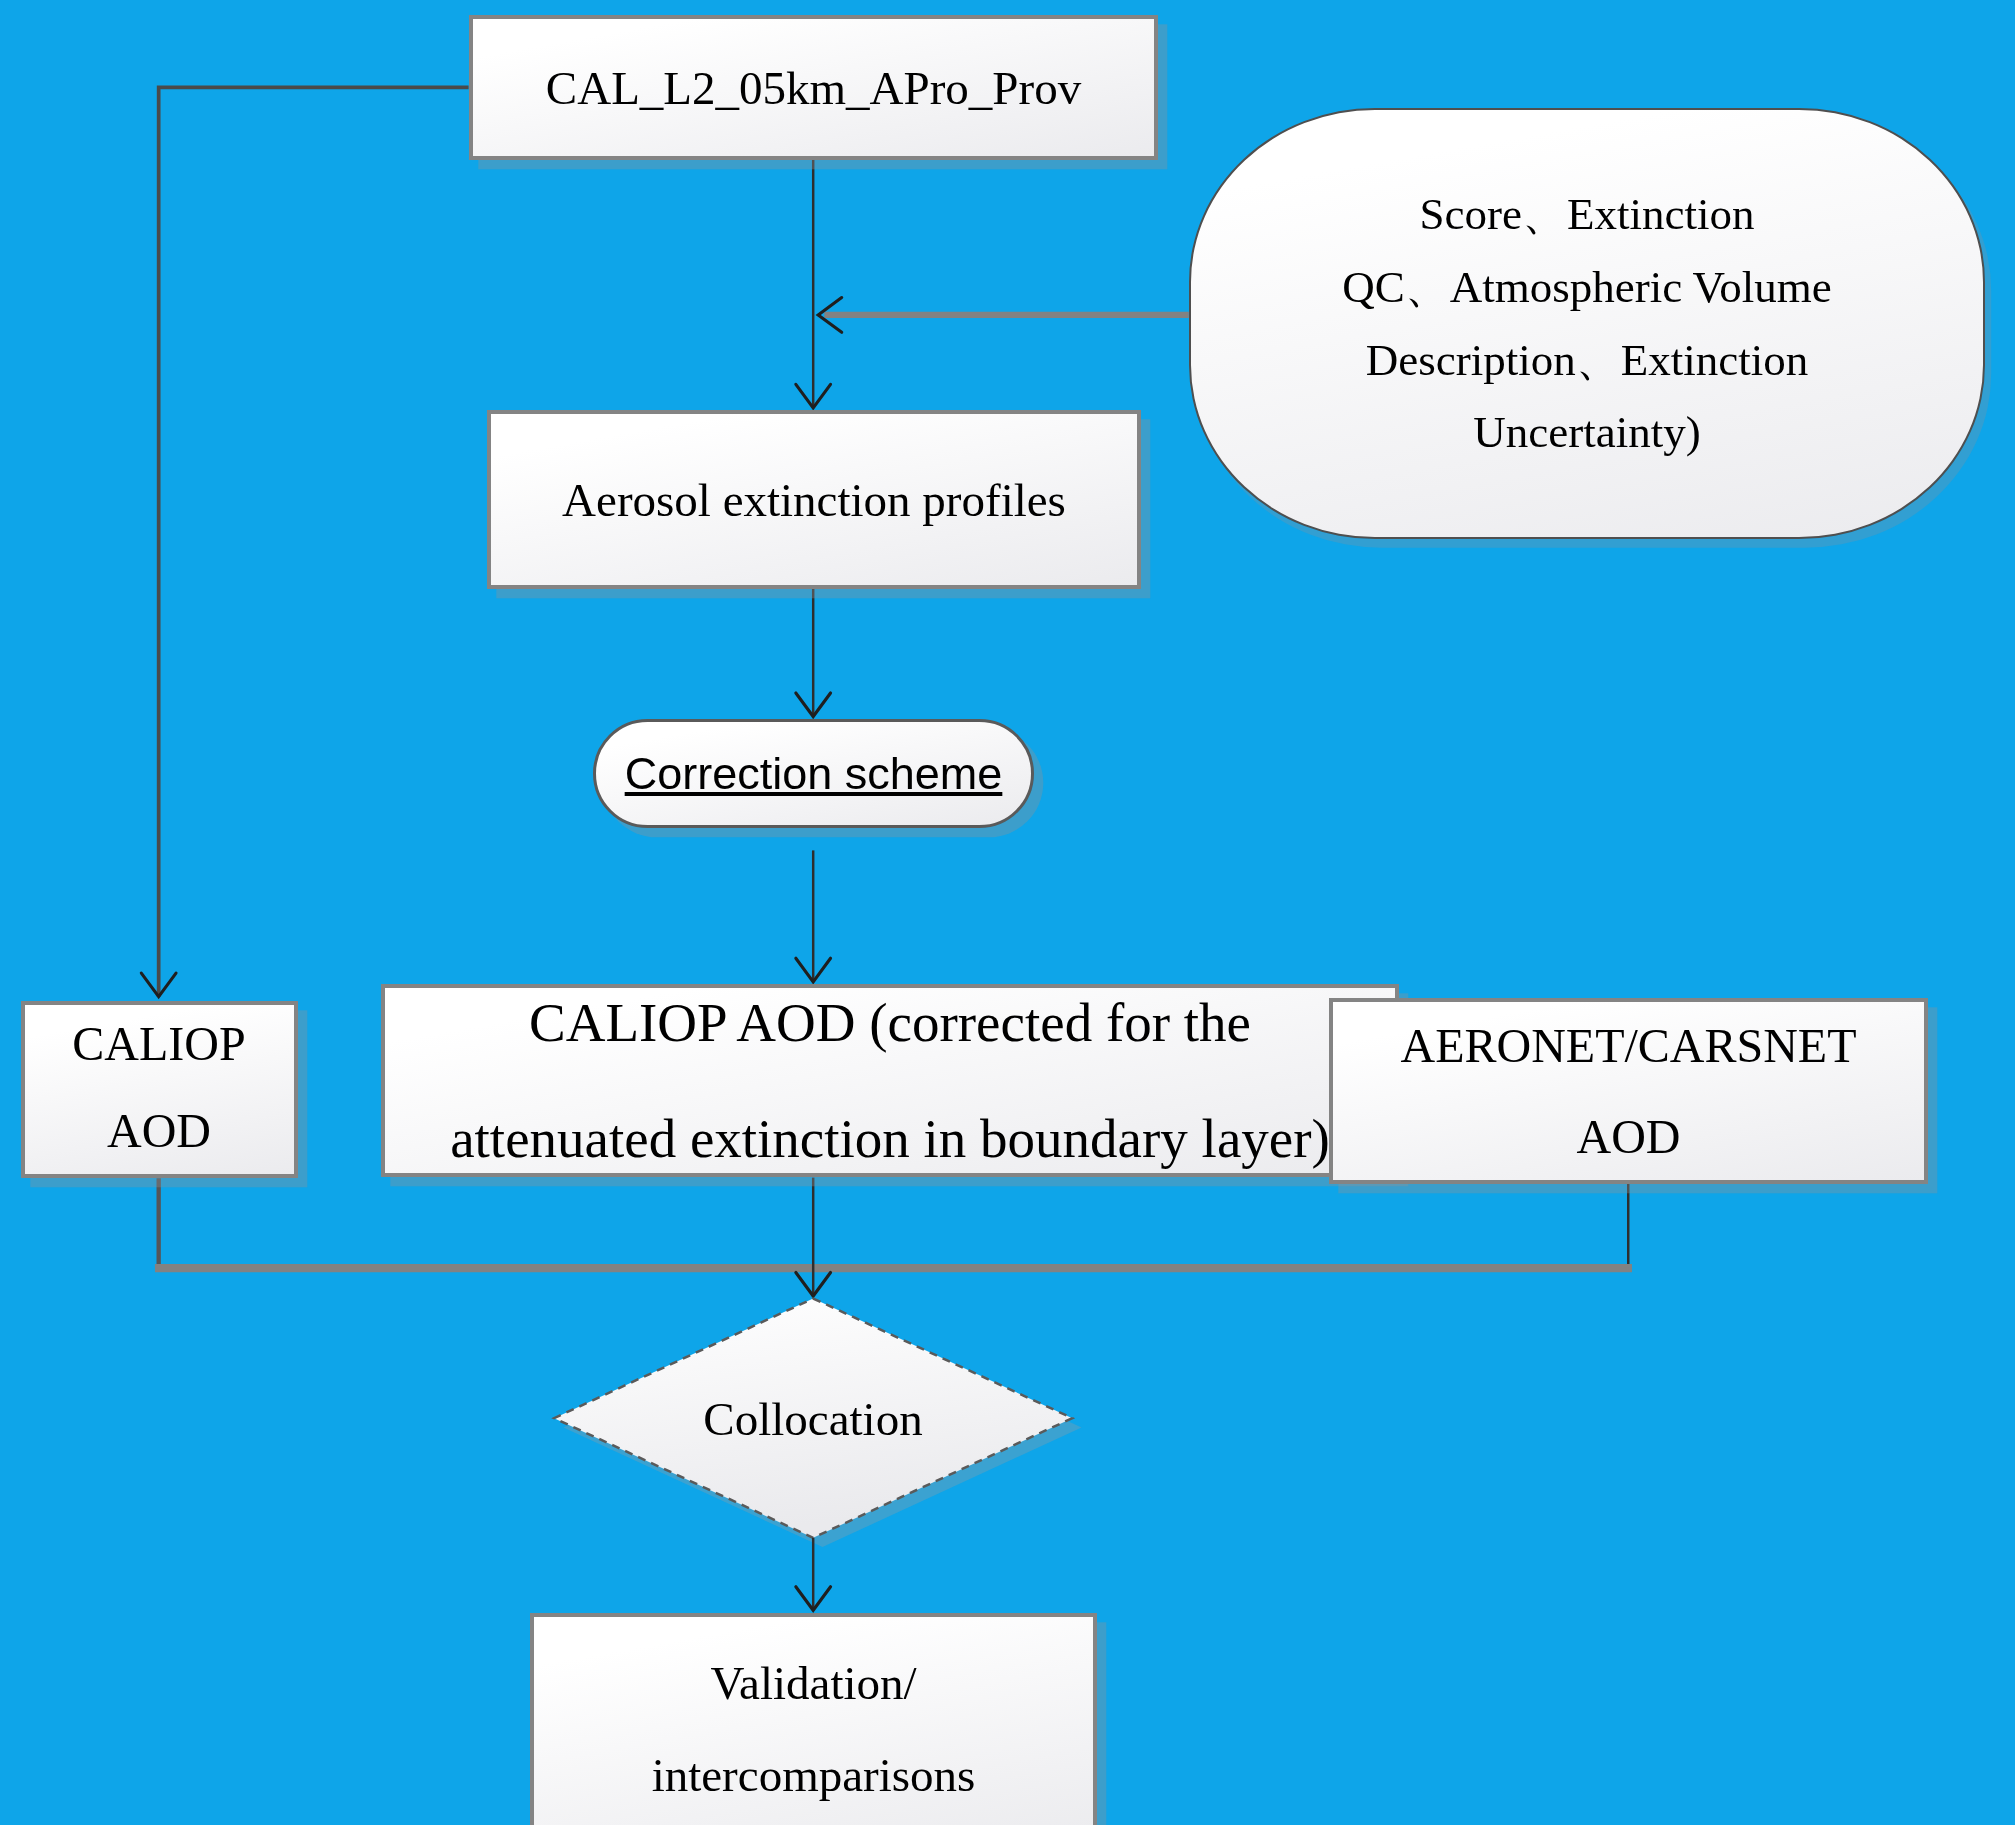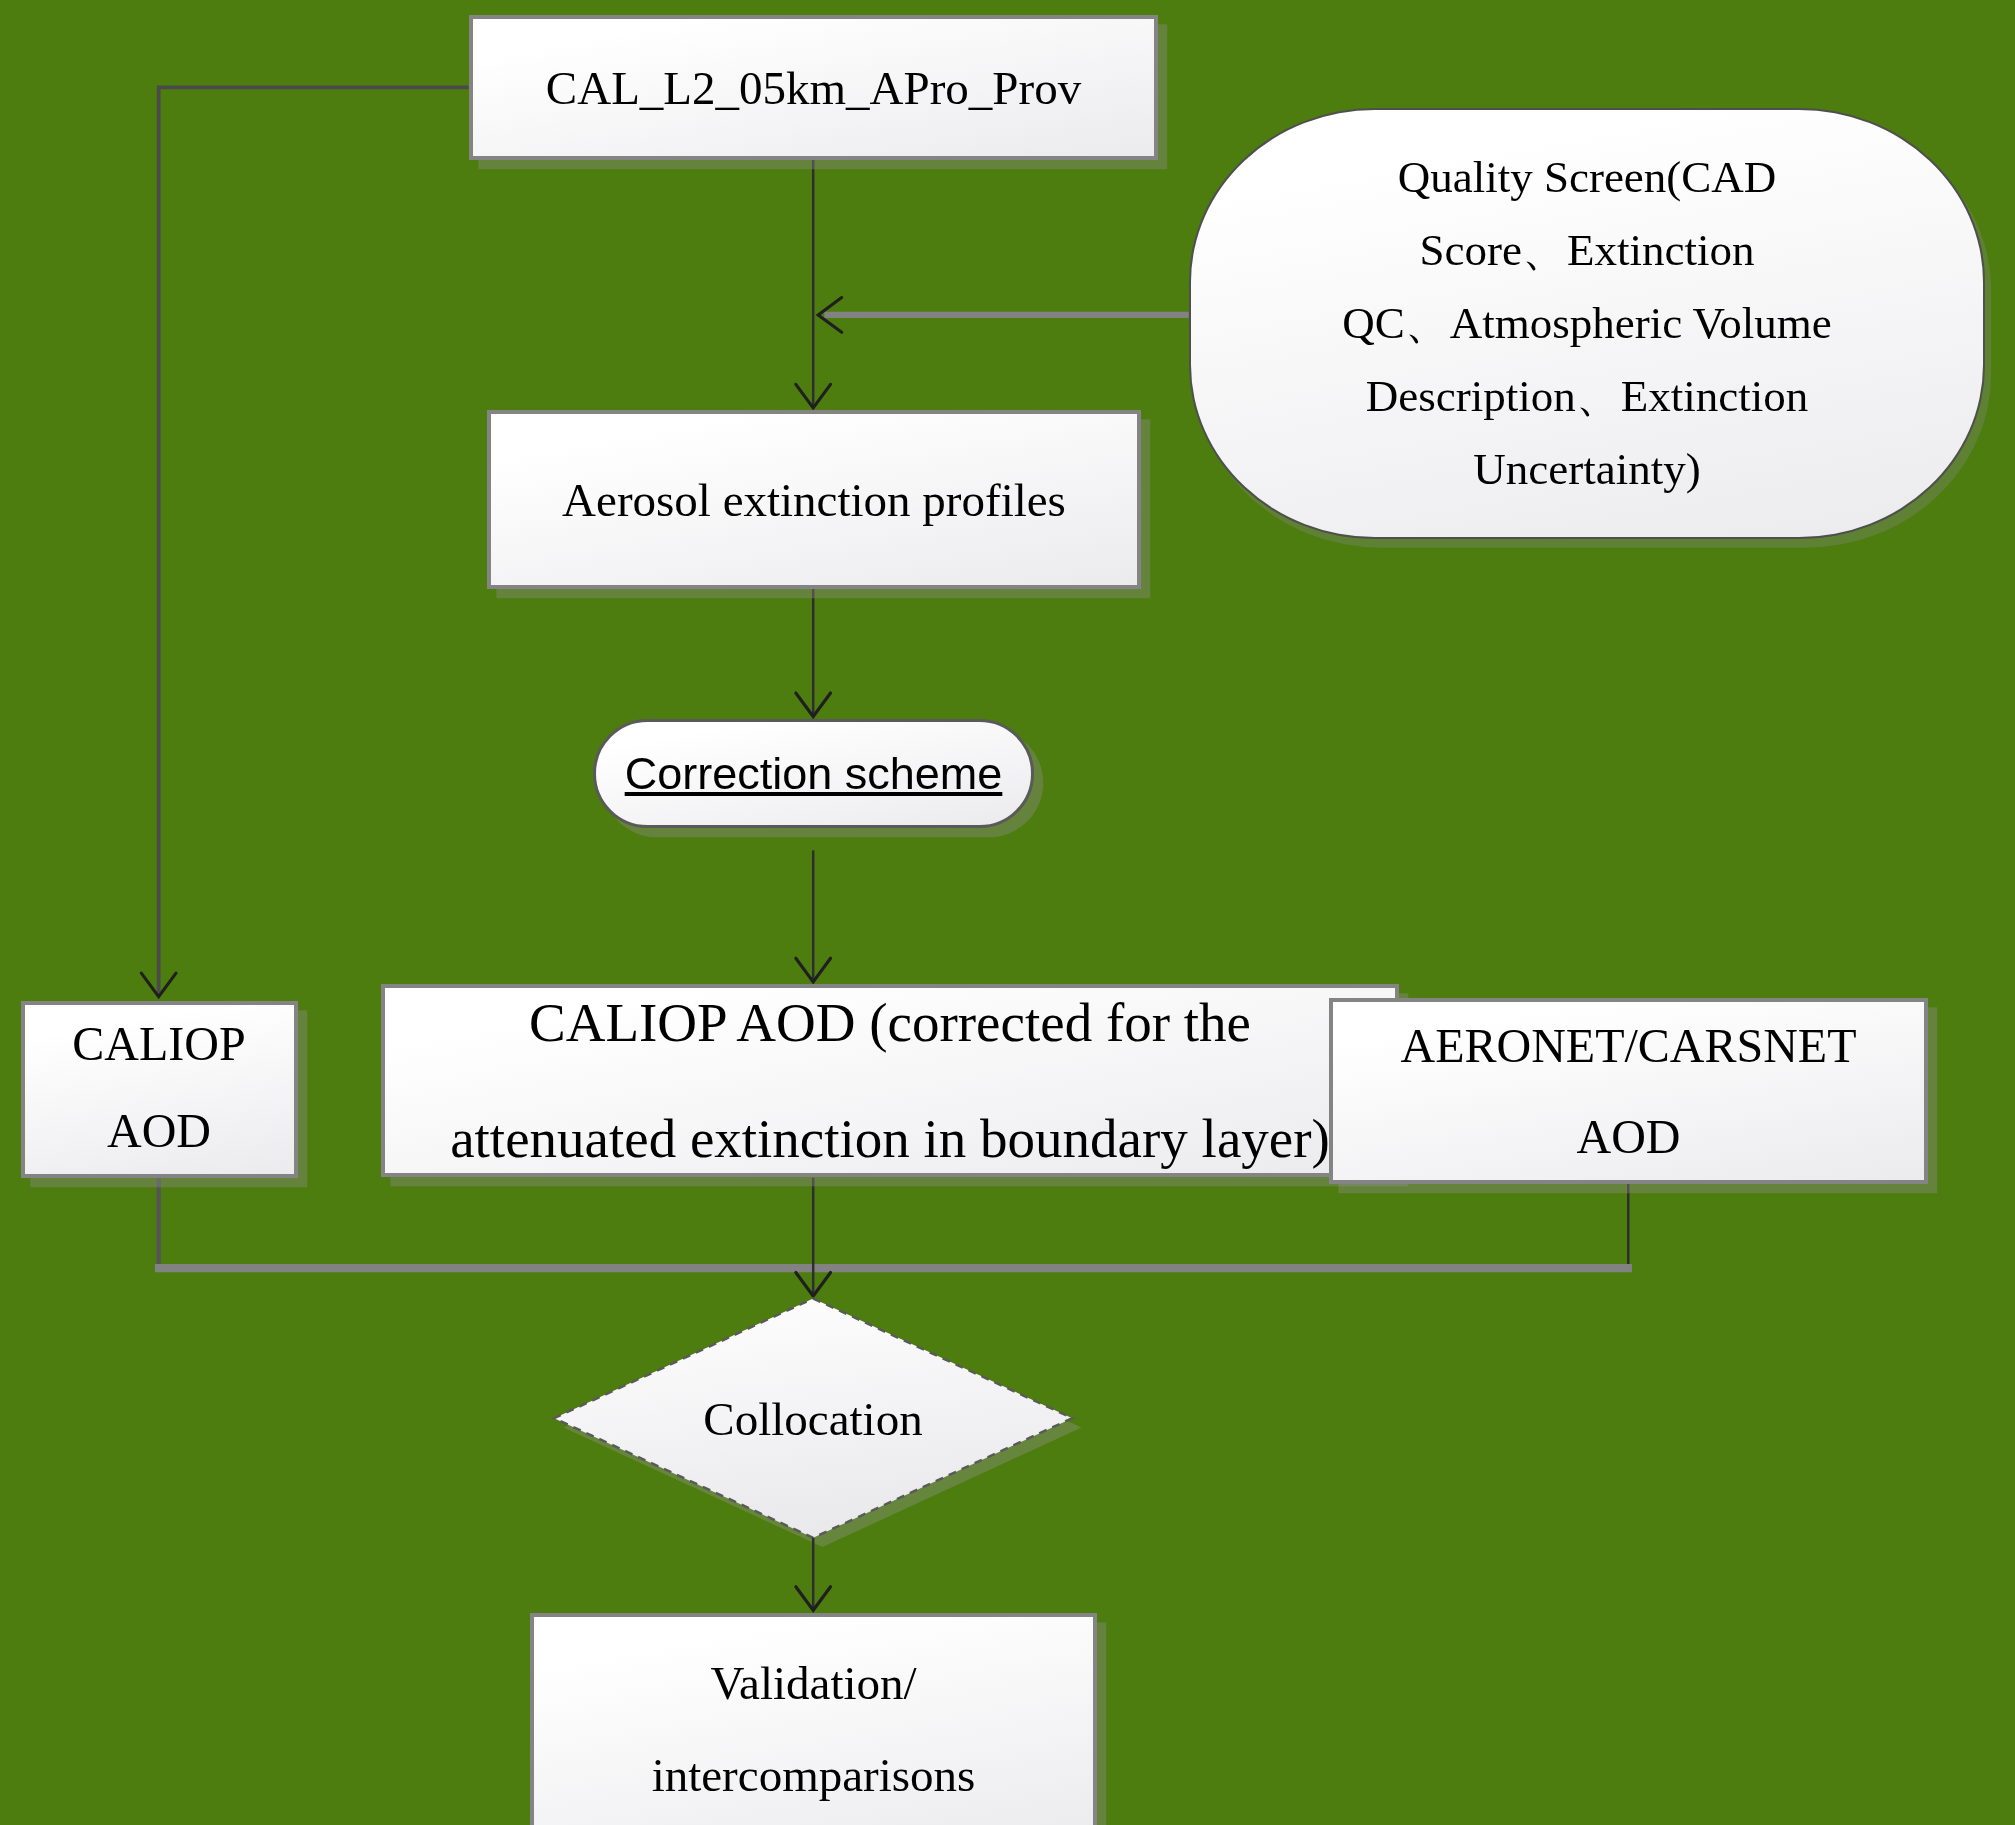--- a/index.html
+++ b/index.html
@@ -1,20 +1,20 @@
 <!DOCTYPE html>
 <html style="--box-border: #848484; --box-fill-top: #ffffff; --box-fill-bottom: #ebebee; --connector: #2e2e2e; --connector-thick: #828282; --arrowhead: #1f1f1f; --text: #000000; --shadow: #a9a9ad;font-size:10px"><head>
 <meta charset="utf-8">
 <style>
   html,body{margin:0;padding:0;background:#ffffff;}
   .canvas{
     position:relative;
     width:2015px;
     height:1826px;
-    background:#4d7c0f;
+    background:#0ea5e9;
     overflow:hidden;
     font-family:"Liberation Serif","DejaVu Serif",serif;
     color:var(--text,#000);
   }
   svg.connectors{position:absolute;left:0;top:0;}
   .conn{stroke:var(--connector,#2e2e2e);stroke-width:4;fill:none;}
   .conn-elbow{stroke:#4a4a4a;stroke-width:6;fill:none;}
   .conn-mid{stroke:#555558;stroke-width:7;fill:none;}
   .conn-thick{stroke:var(--connector-thick,#828282);stroke-width:10;fill:none;}
   .conn-bottom{stroke:var(--connector-thick,#828282);stroke-width:13;fill:none;}
@@ -97,21 +97,20 @@
     <line class="conn" x1="1312" y1="2481" x2="1312" y2="2598"></line>
     <path class="arrowhead" d="M 1284 2560 L 1312 2598 L 1340 2560"></path>
   </svg>
 
   <div class="node" id="node-cal">
     <div class="lbl">CAL_L2_05km_APro_Prov</div>
   </div>
 
   <div class="node" id="node-quality">
     <div class="lbl lines">
-        <div>Quality Screen(CAD</div>
         <div>Score、Extinction</div>
         <div>QC、Atmospheric Volume</div>
         <div>Description、Extinction</div>
         <div>Uncertainty)</div>
       </div>
   </div>
 
   <div class="node" id="node-aerosol">
     <div class="lbl">Aerosol extinction profiles</div>
   </div>

